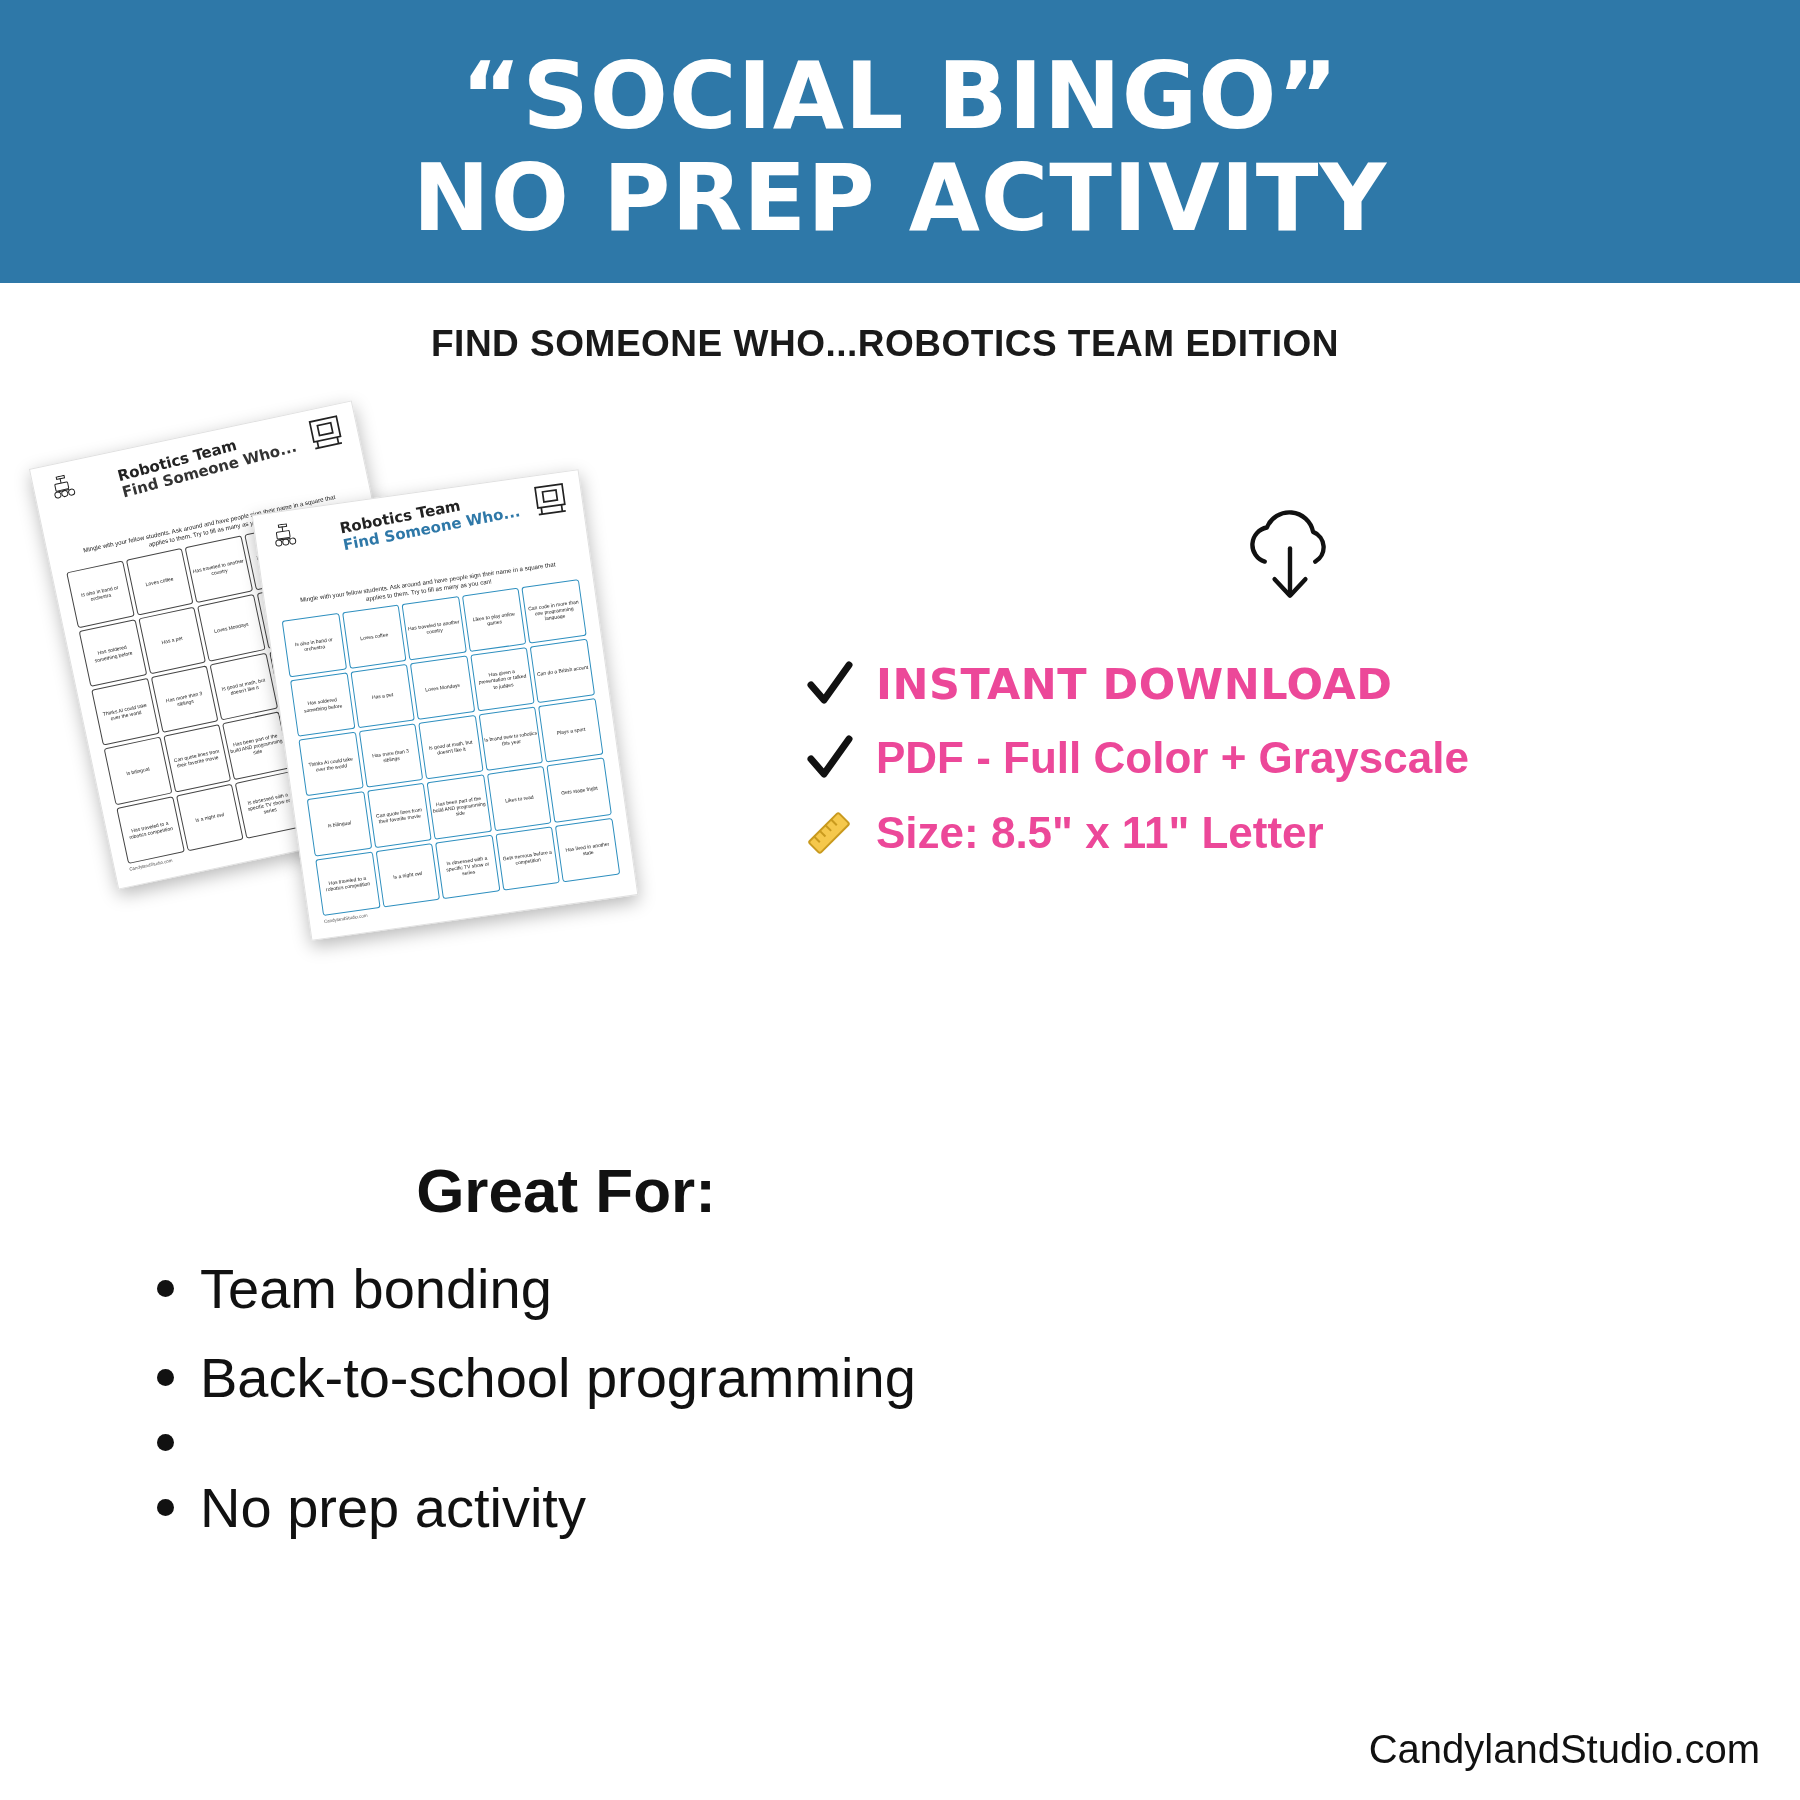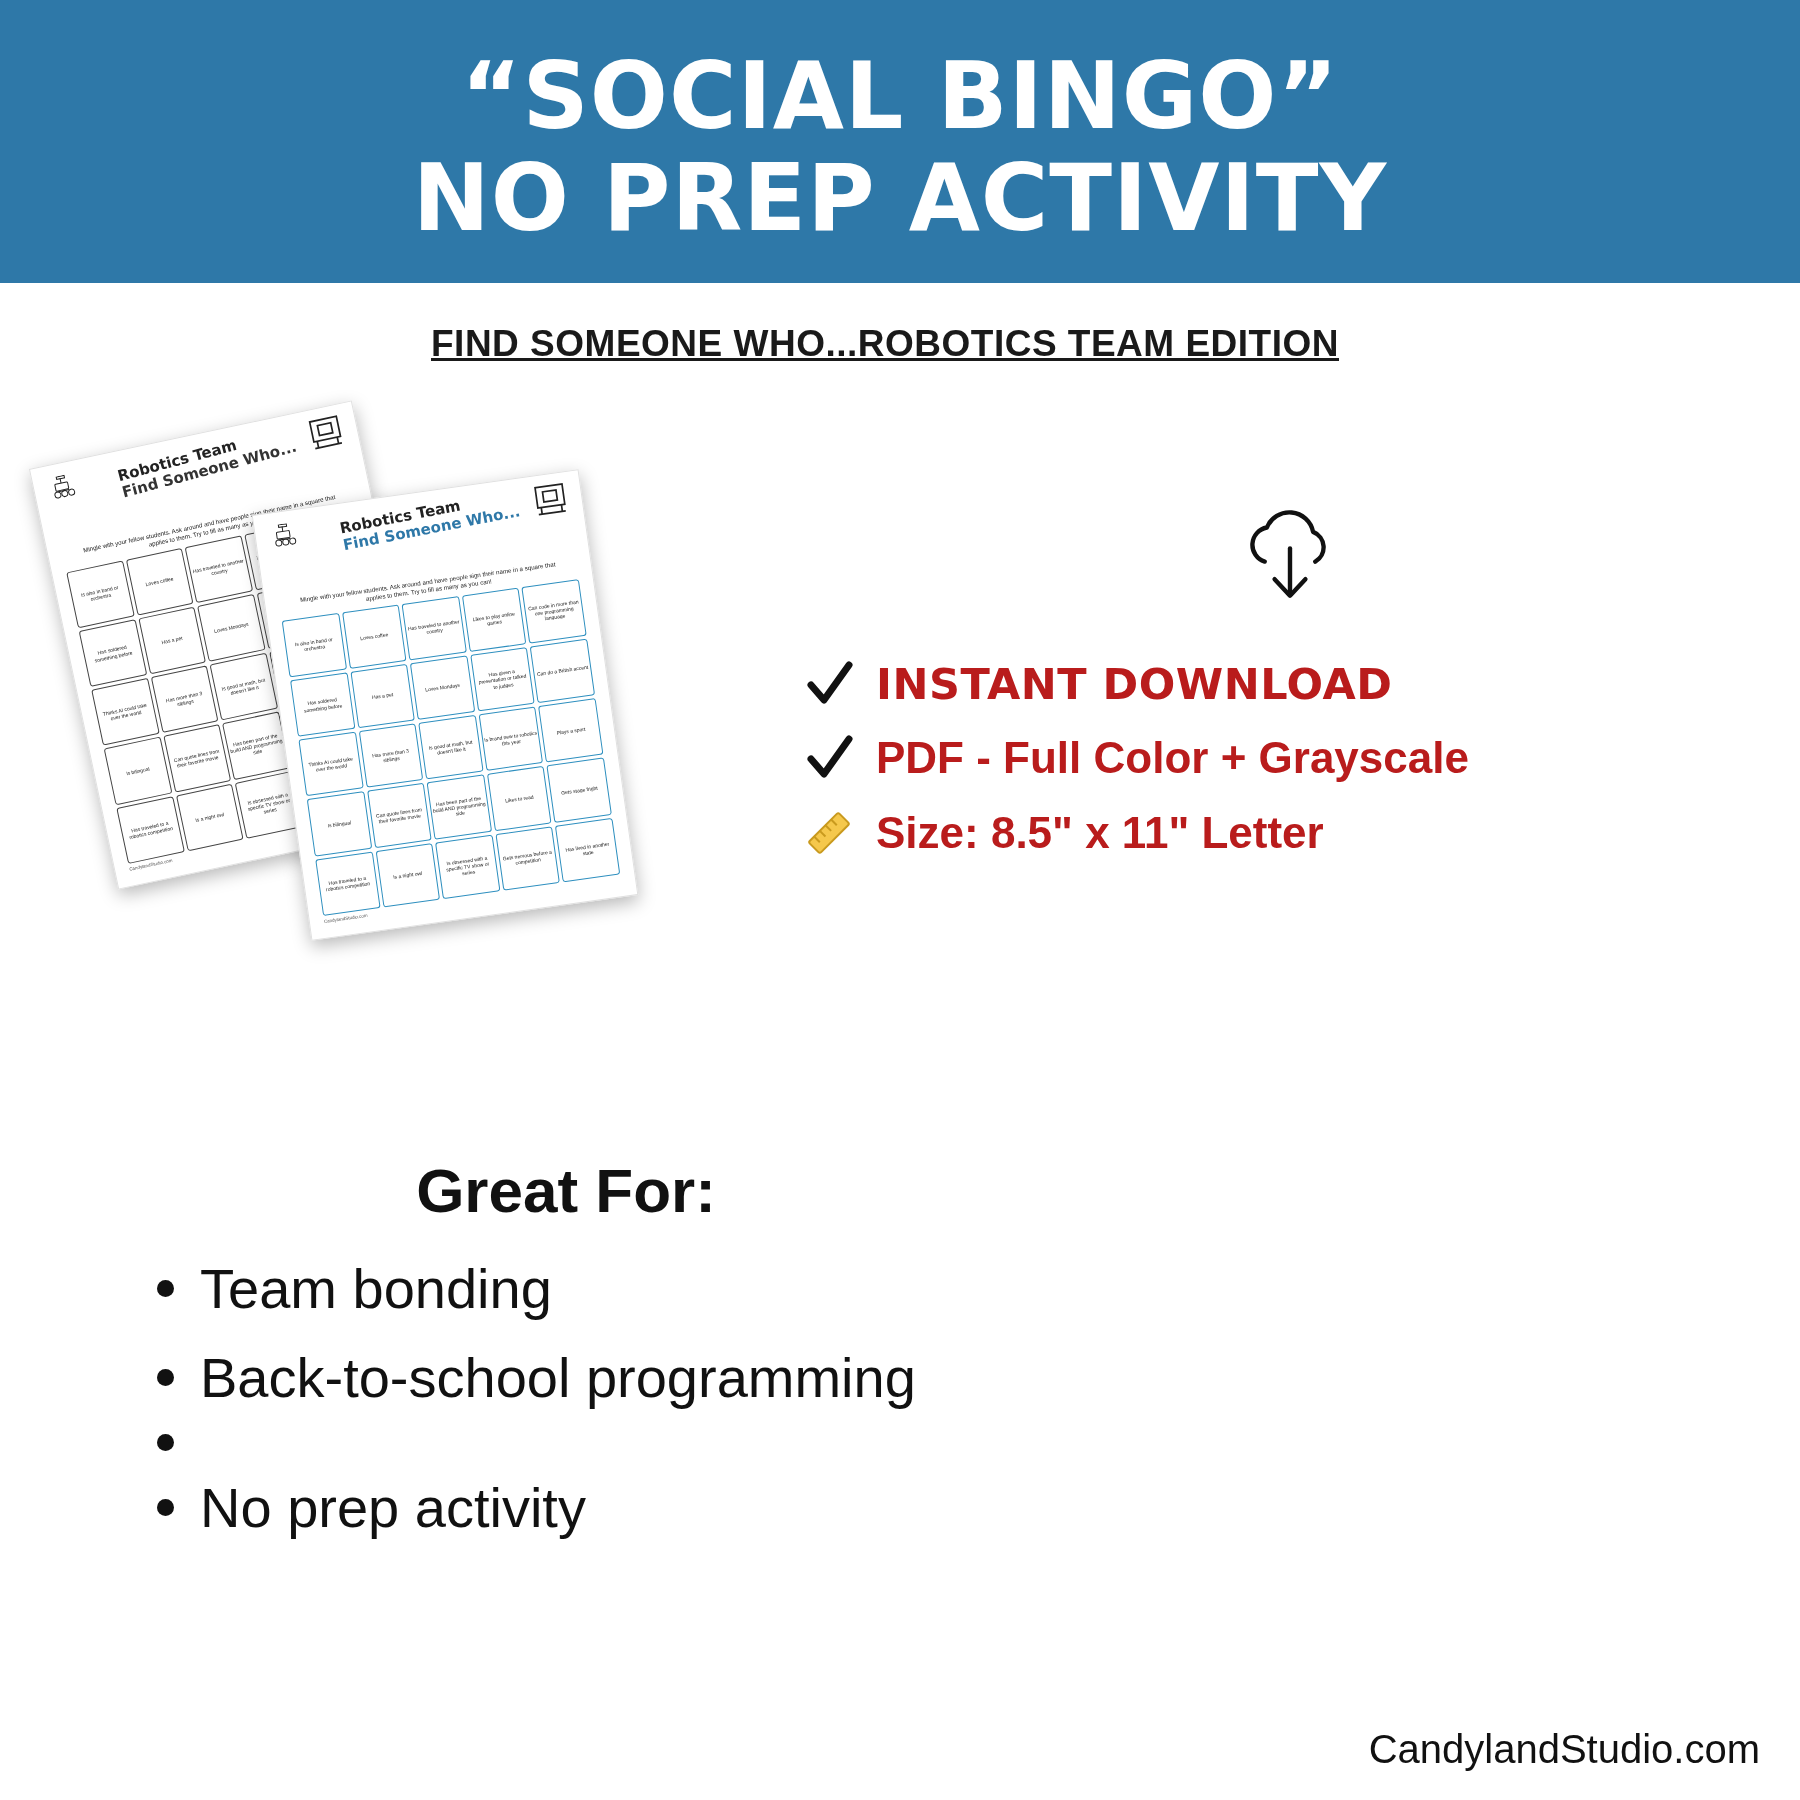--- a/index.html
+++ b/index.html
@@ -45,21 +45,20 @@
 
   .subtitle {
     text-align: center;
     font-size: 37px;
     font-weight: 700;
     color: #1a1a1a;
     letter-spacing: 0.5px;
     margin-top: 40px;
     padding-right: 30px;
     font-family: "Liberation Sans", sans-serif;
-    text-decoration: underline;
   }
 
   
   .mock-area {
     position: absolute;
     left: 30px;
     top: 420px;
     width: 760px;
     height: 570px;
   }
@@ -173,21 +172,21 @@
   .feature-mark {
     width: 58px;
     flex: none;
     display: flex;
     justify-content: center;
     align-items: center;
   }
   .feature-text {
     font-size: 44px;
     font-weight: 700;
-    color: #b91c1c;
+    color: #ec4899;
     font-family: "Liberation Sans", sans-serif;
     white-space: nowrap;
     text-align: center;
   }
   .feature-text.caps { font-family: "DejaVu Sans", sans-serif; font-size: 43px; letter-spacing: 0.5px; }
 
   
   .great-for {
     position: absolute;
     left: 0;

